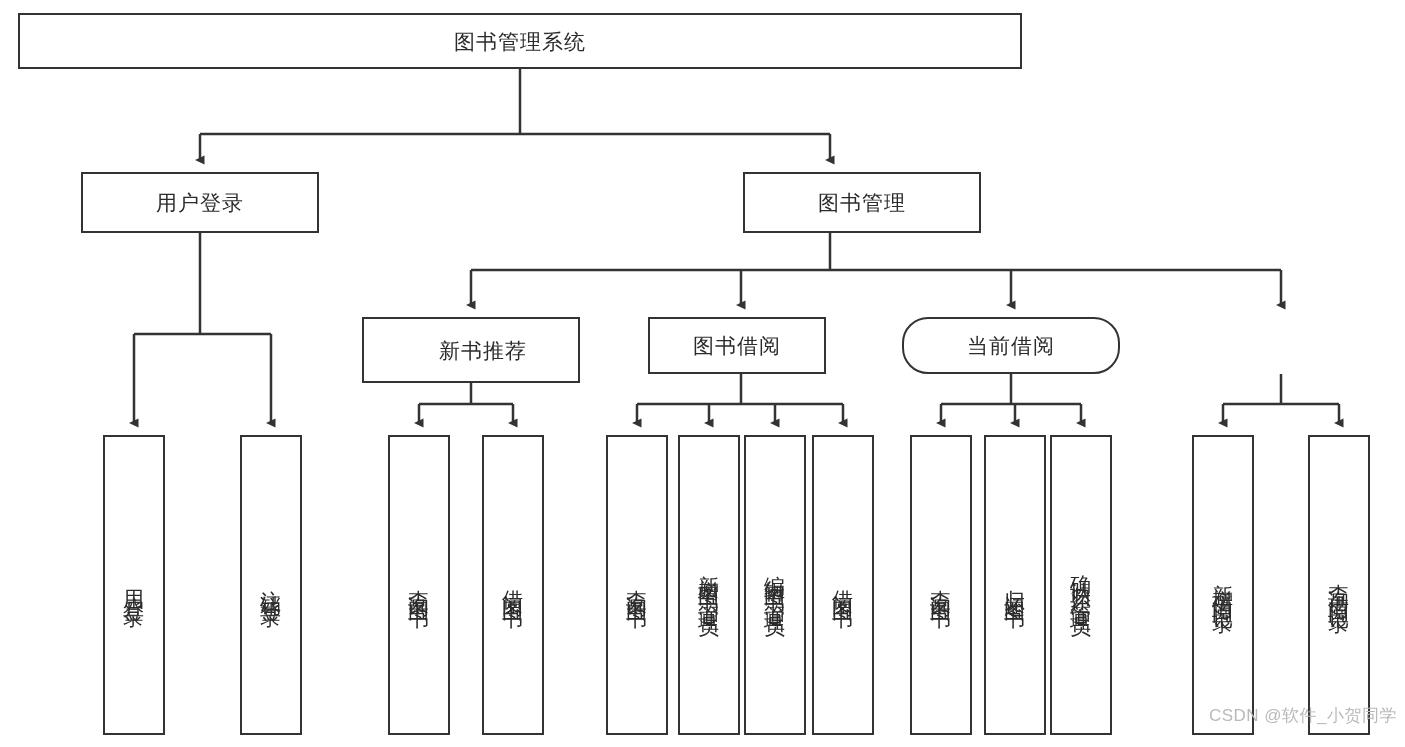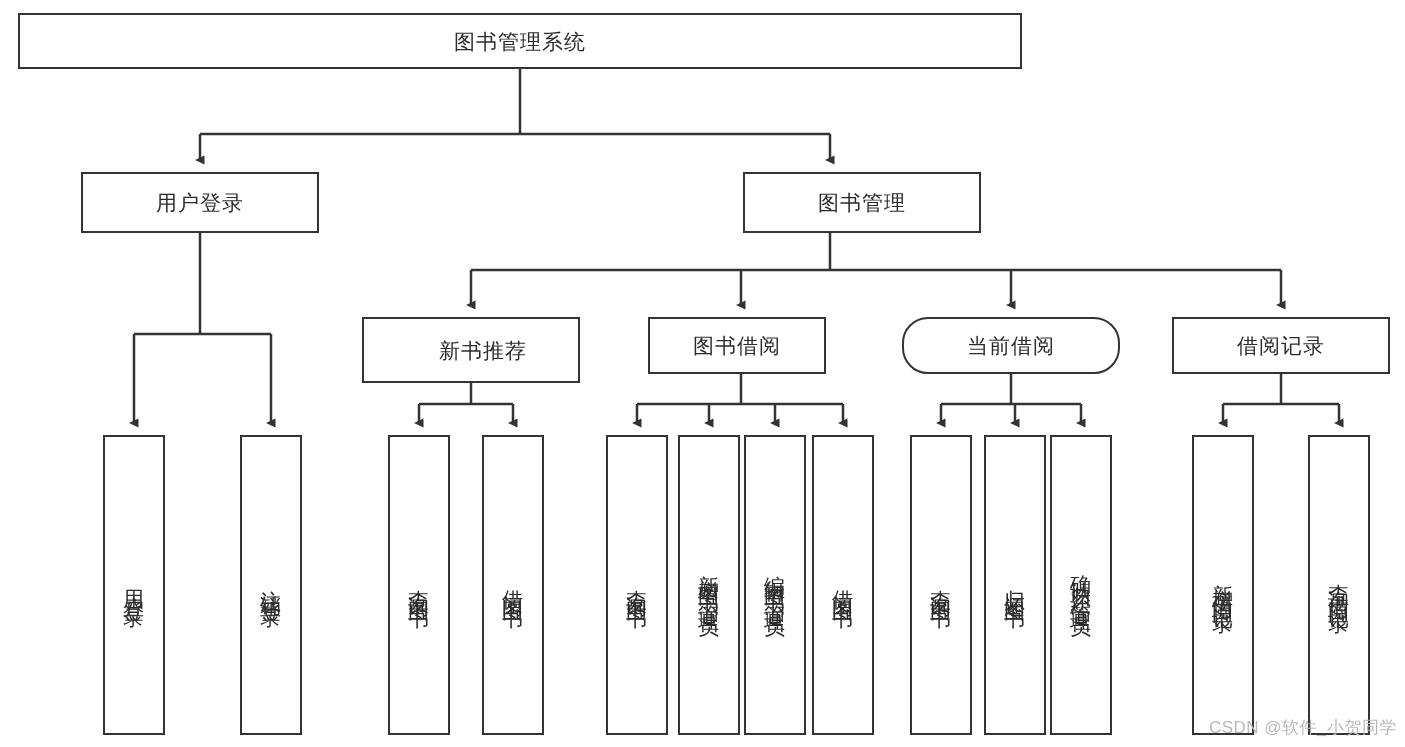--- a/index.html
+++ b/index.html
@@ -50,21 +50,21 @@
     padding-bottom: 6px;
   }
   .node.vert .label {
     writing-mode: vertical-rl;
     text-orientation: upright;
     display: block;
   }
   .watermark {
     position: absolute;
     right: 8px;
-    bottom: 8px;
+    bottom: 20px;
     font-size: 17px;
     color: #b9b9b9;
     white-space: nowrap;
     letter-spacing: 0.5px;
   }
 </style>
 </head>
 <body>
 
 <div id="canvas">
@@ -133,23 +133,20 @@
 
   <div class="node horiz" style="left:362px; top:317px; width:218px; height:66px;padding-left:24px;">
     <span class="label">新书推荐</span>
   </div>
   <div class="node horiz" style="left:632px; top:317px; width:178px; height:57px;margin-left:16px;">
     <span class="label">图书借阅</span>
   </div>
   <div class="node horiz" style="left:902px; top:317px; width:218px; height:57px;border-radius:26px;">
     <span class="label">当前借阅</span>
   </div>
-  <div class="node horiz" style="left:1172px; top:317px; width:218px; height:57px;">
-    <span class="label">借阅记录</span>
-  </div>
 
   <div class="node vert" style="left:103px; top:435px; width:62px; height:300px;">
     <span class="label">用户登录</span>
   </div>
   <div class="node vert" style="left:240px; top:435px; width:62px; height:300px;">
     <span class="label">注销登录</span>
   </div>
 
   <div class="node vert" style="left:388px; top:435px; width:62px; height:300px;">
     <span class="label">查询图书</span>

